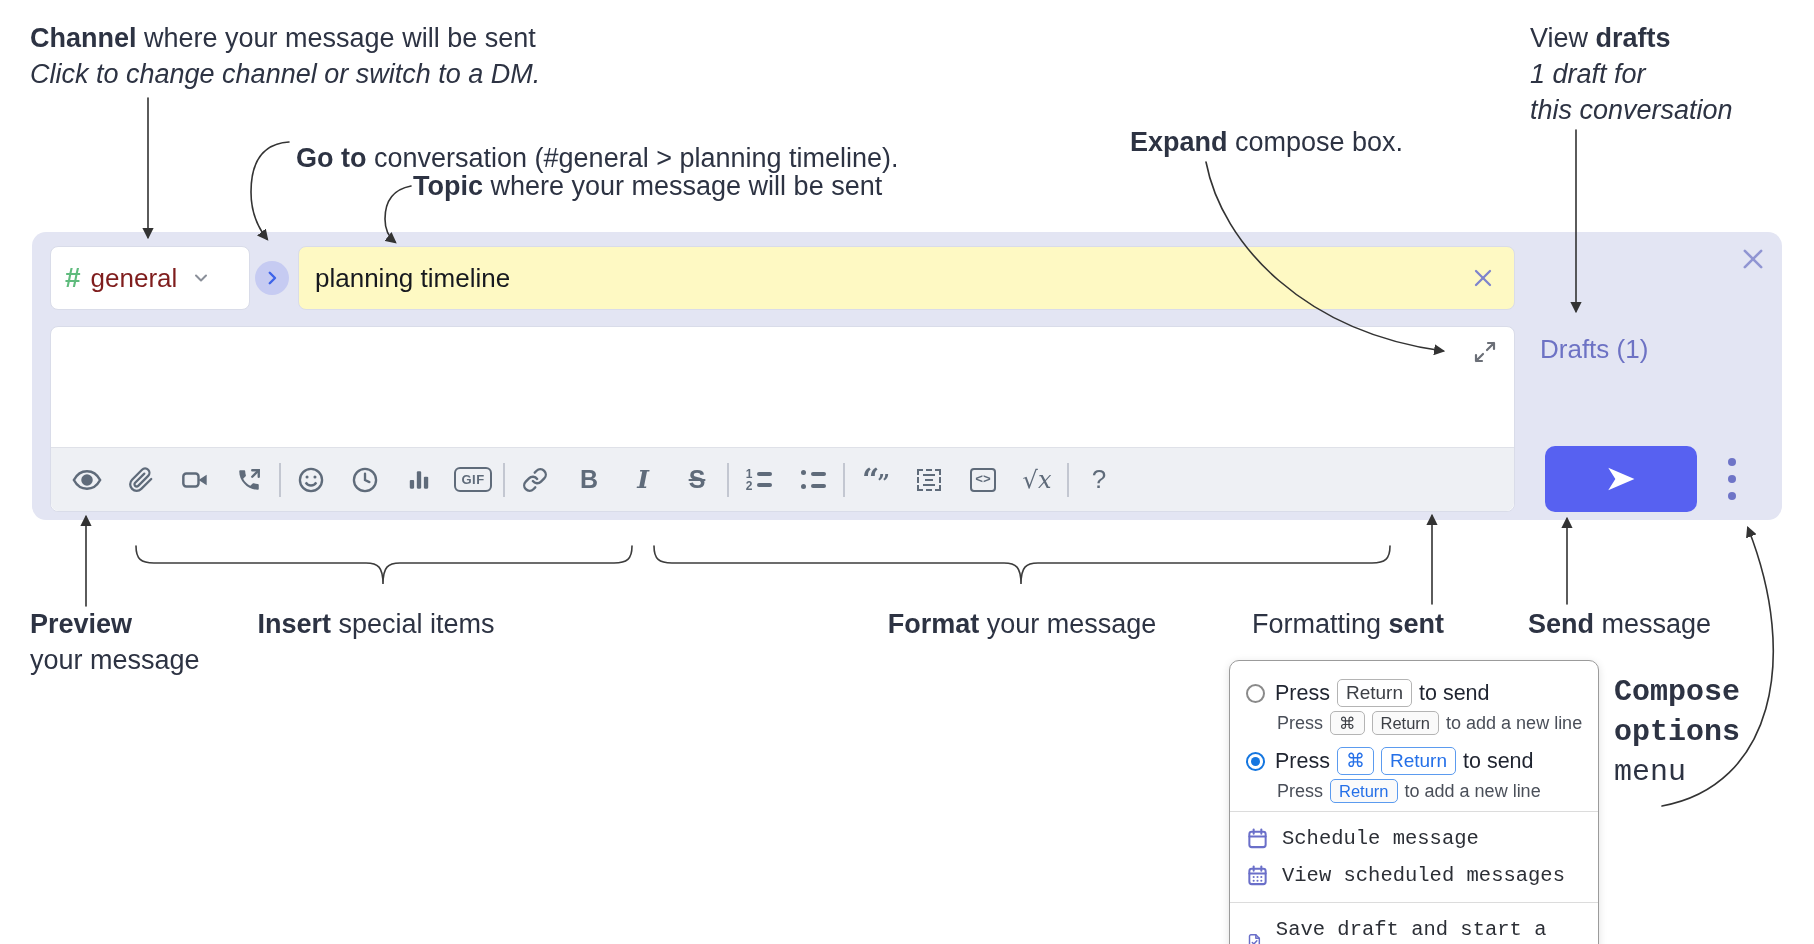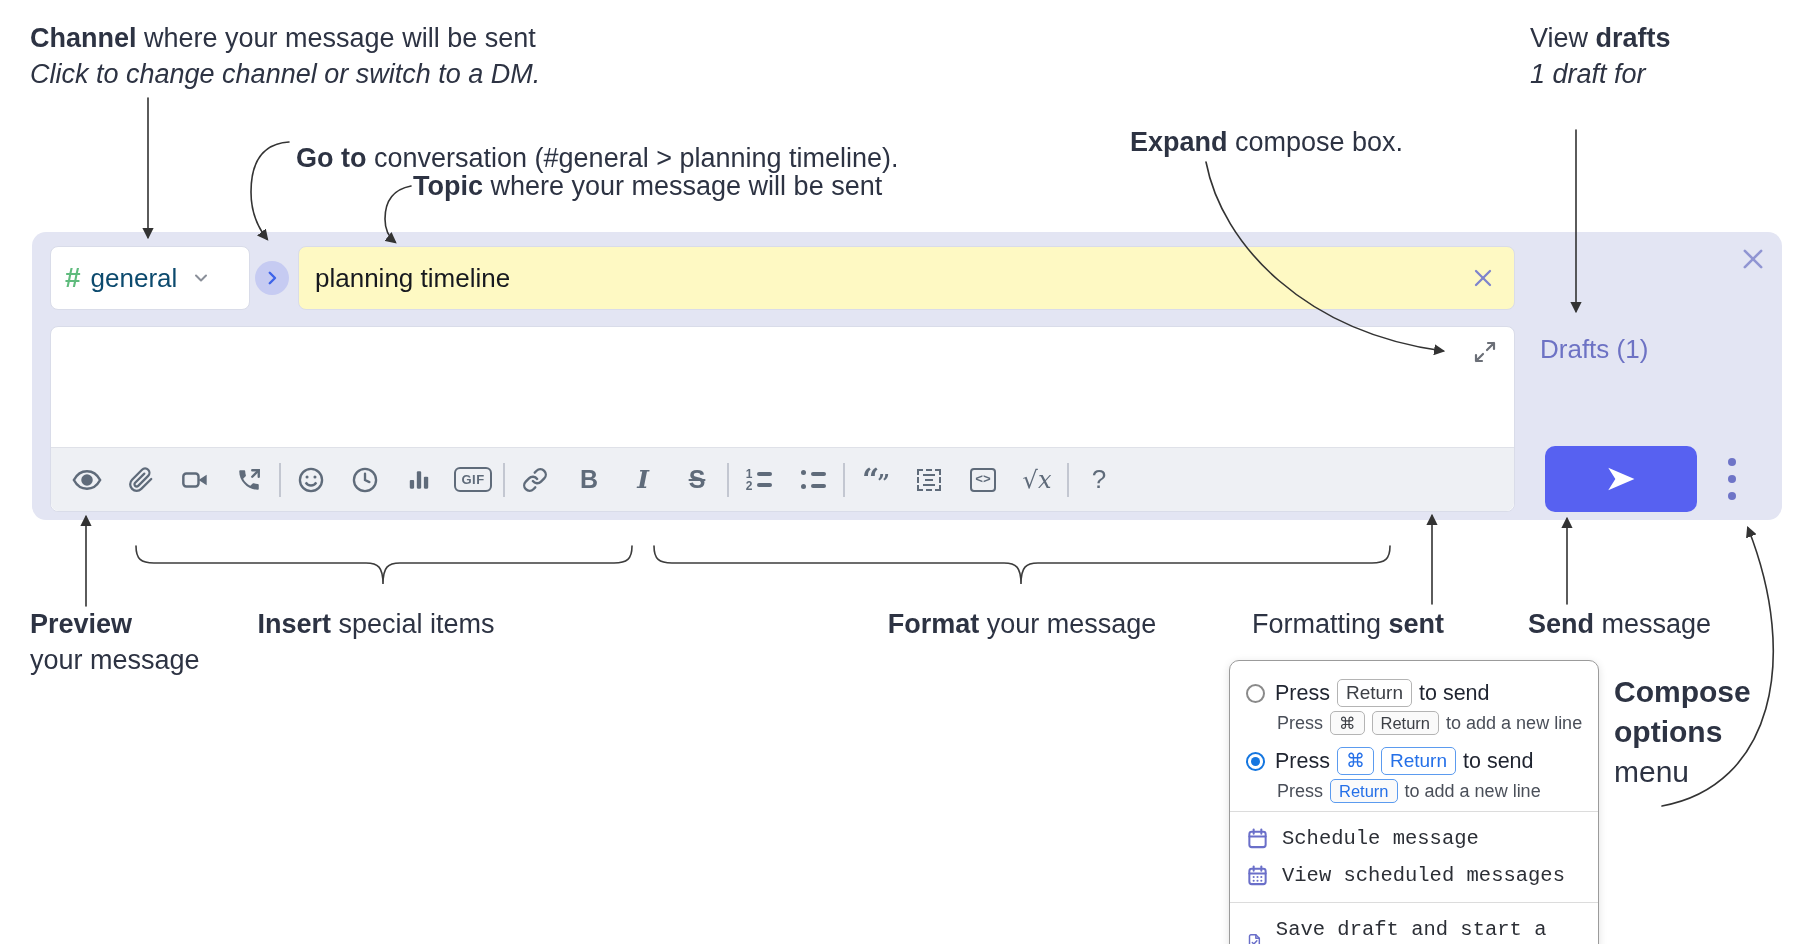--- a/index.html
+++ b/index.html
@@ -13,21 +13,21 @@
   .compose-opts { font-size:30px; line-height:40px; }
   
   #connectors { position:absolute; left:0; top:0; z-index:3; pointer-events:none; }
   
   .compose { position:absolute; left:32px; top:232px; width:1750px; height:288px;
     background:#e3e5f3; border-radius:14px; z-index:1; }
   .channel-box { position:absolute; left:18px; top:14px; width:200px; height:64px;
     background:#fff; border:1px solid #d9dce9; border-radius:8px;
     display:flex; align-items:center; padding:0 14px; cursor:pointer; }
   .hash { color:#5fbb7d; font-weight:bold; font-size:28px; }
-  .chan-name { font-size:26px; color:#0c4a6e; margin-left:10px; }
+  .chan-name { font-size:26px; color:#7f1d1d; margin-left:10px; }
   .chan-chev { margin-left:14px; display:flex; }
   .goto-circle { position:absolute; left:223px; top:29px; width:34px; height:34px;
     border-radius:50%; background:#c6cbf2; display:flex; align-items:center; justify-content:center; cursor:pointer; }
   .topic-box { position:absolute; left:266px; top:14px; width:1217px; height:64px;
     background:#fef9c3; border:1px solid #d9dce9; border-radius:8px;
     display:flex; align-items:center; padding:0 16px; }
   .topic-box input { flex:1; border:none; outline:none; font-size:26px; color:#17191f;
     font-family:"Liberation Sans", sans-serif; background:transparent; }
   .icon-btn { display:flex; align-items:center; justify-content:center; cursor:pointer; }
   .close-x { position:absolute; left:1706px; top:12px; width:30px; height:30px; }
@@ -125,20 +125,21 @@
   <b>Topic</b><span> where your message will be sent</span>
 </div>
 
 <div class="ann" style="left:1130px; top:124px;">
   <b>Expand</b><span> compose box.</span>
 </div>
 
 <div class="ann" style="left:1530px; top:20px;">
   <div><span>View </span><b>drafts</b></div>
   <div class="it">1 draft for</div>
+  <div class="it">this conversation</div>
 </div>
 
 <div class="compose">
 
   <div class="channel-box">
     <span class="hash">#</span>
     <span class="chan-name">general</span>
     <span class="chan-chev">
       <svg width="20" height="20" viewBox="0 0 24 24" fill="none" stroke="#8a8f99" stroke-width="2.4" stroke-linecap="round" stroke-linejoin="round">
           <polyline points="6 9 12 15 18 9"></polyline>
@@ -323,21 +324,21 @@
 </div>
 
 <div class="ann" style="left:1252px; top:606px;">
   <span>Formatting </span><b>sent</b>
 </div>
 
 <div class="ann" style="left:1528px; top:606px;">
   <b>Send</b><span> message</span>
 </div>
 
-<div class="ann compose-opts" style="left:1614px; top:672px;">
+<div class="ann compose-opts" style="left:1614px; top:672px;font-family:Liberation Mono, monospace;">
   <div><b>Compose</b></div>
   <div><b>options</b></div>
   <div>menu</div>
 </div>
 
 <div class="popup">
 
   <div class="popt">
     <span class="radio"></span>
     <span class="prow">

